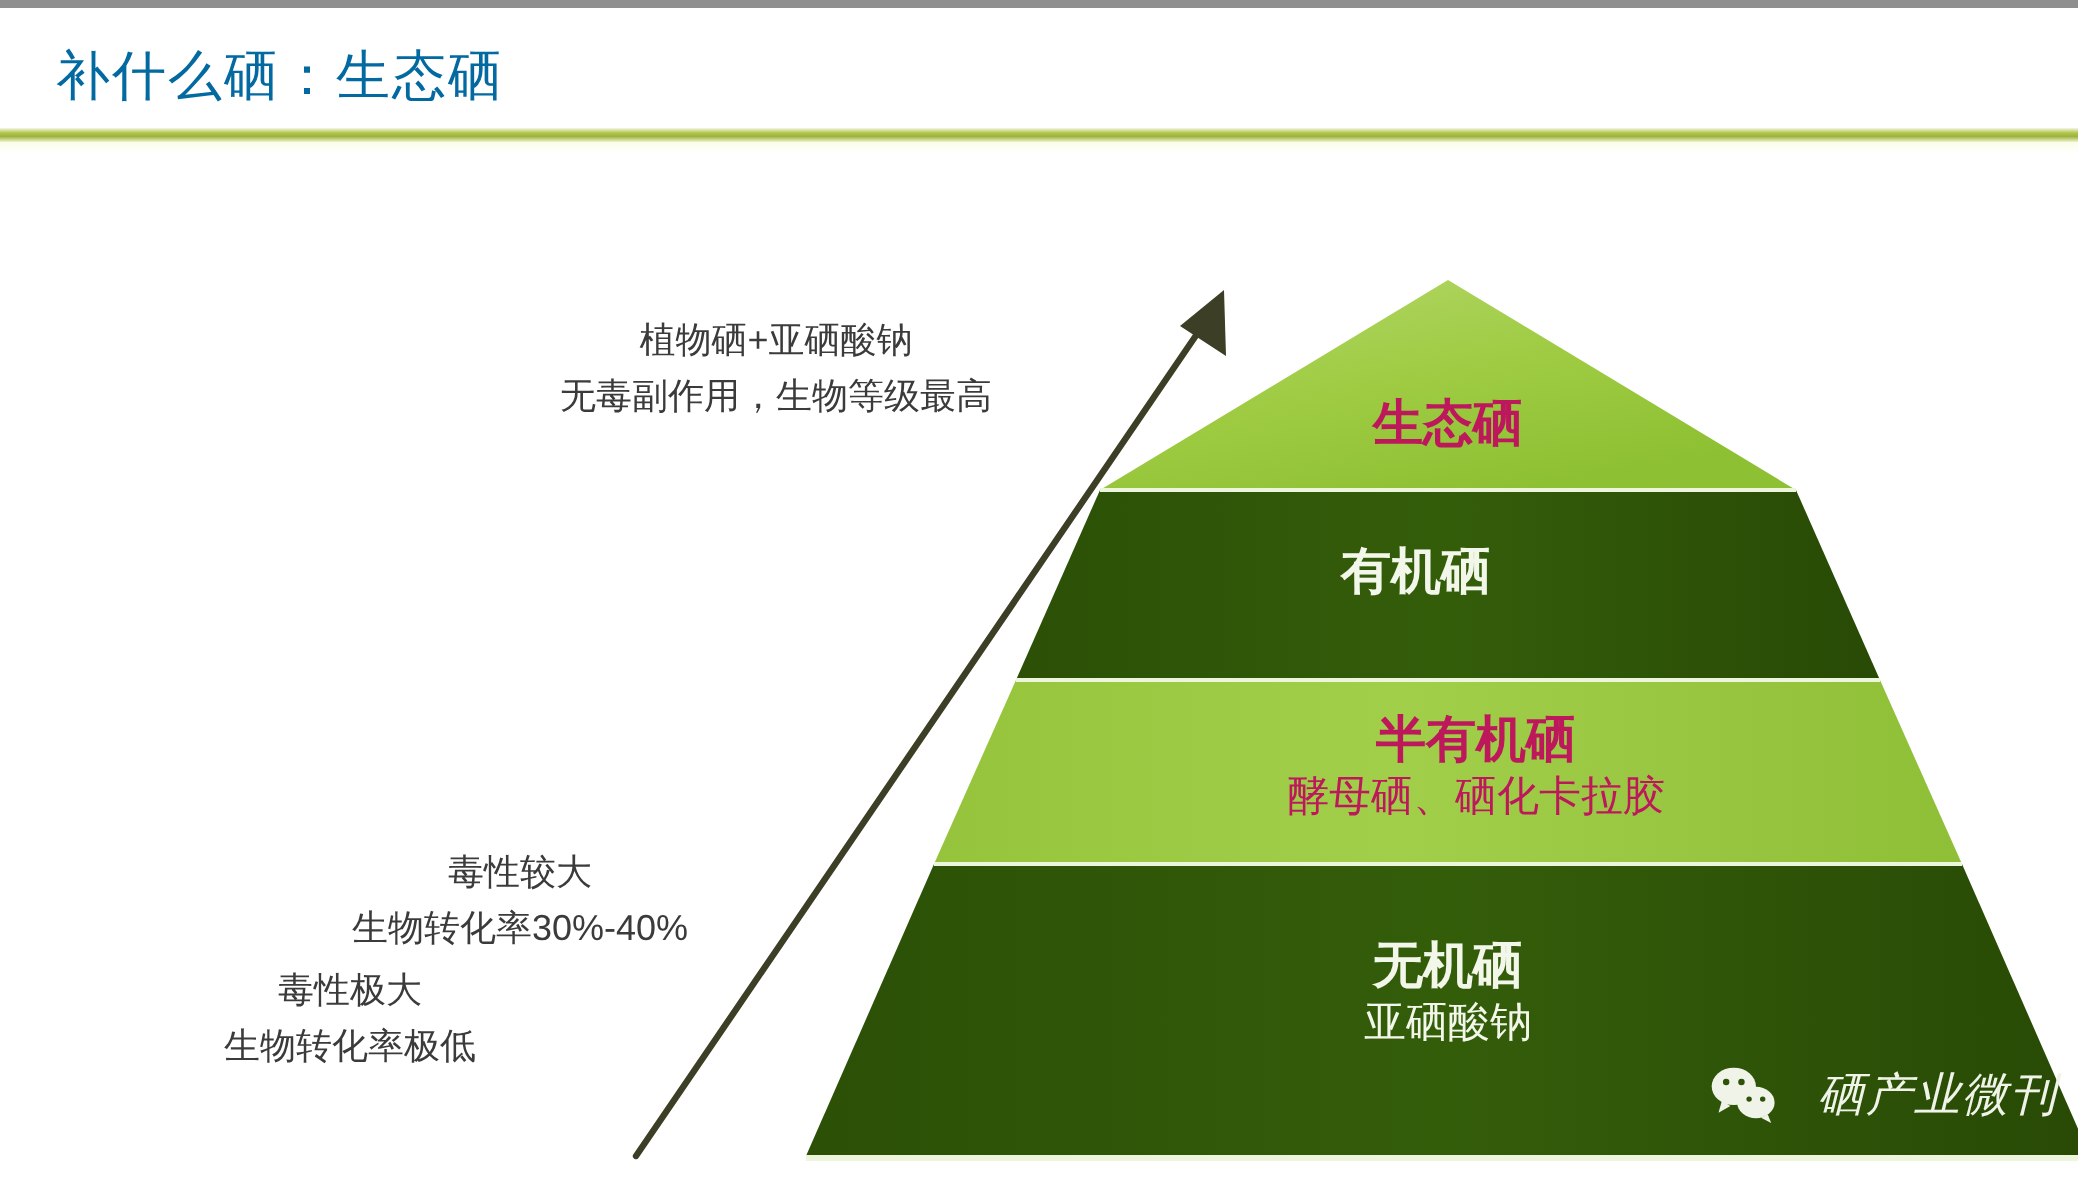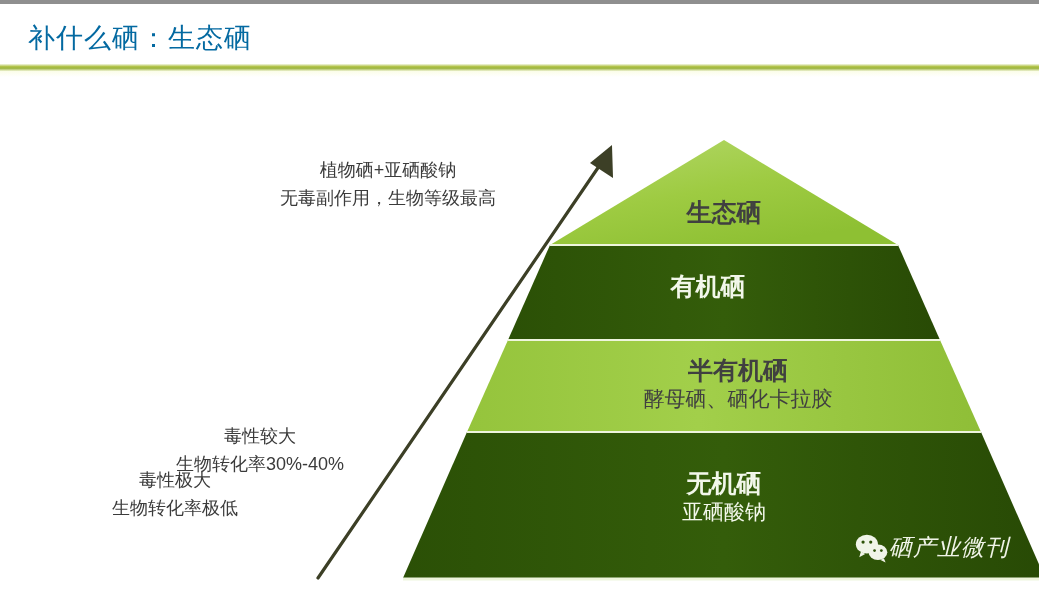--- a/index.html
+++ b/index.html
@@ -41,32 +41,32 @@
   #pyramid{
     position:absolute;left:0;top:0;width:1039px;height:602px;
   }
   #pyramid svg{display:block;}
   .tier-label{
     position:absolute;text-align:center;white-space:nowrap;
     pointer-events:none;
   }
   .tier-title{font-size:25px;font-weight:bold;line-height:1.18;}
   .tier-sub{font-size:21px;line-height:1.25;}
-  .dark-text{color:#404040;}
+  .dark-text{color:#be185d;}
   .light-text{color:#f2f7ea;}
   
   .desc{
     position:absolute;text-align:center;color:#3b3b3b;
     font-size:18px;line-height:1.55;white-space:nowrap;
   }
   .desc .line{display:block;}
   
   #watermark{
     position:absolute;left:855px;top:532px;
-    display:flex;align-items:flex-end;gap:0;
+    display:flex;align-items:flex-start;gap:20px;
   }
   #wm-text{
     font-size:23px;color:#f0f4e8;font-style:italic;white-space:nowrap;
     letter-spacing:1px;
   }
   #wechat-icon{width:34px;height:30px;display:block;}
 </style>
 </head>
 <body>
 
@@ -142,21 +142,21 @@
     <span class="line">植物硒+亚硒酸钠</span>
     <span class="line">无毒副作用，生物等级最高</span>
   </div>
 
 
   <div class="desc" style="left:115px;top:375px;width:290px;margin-top:48px;">
     <span class="line">毒性较大</span>
     <span class="line">生物转化率30%-40%</span>
   </div>
 
-  <div class="desc" style="left:35px;top:468px;width:280px;font-family:Liberation Mono, monospace;">
+  <div class="desc" style="left:35px;top:482px;width:280px;">
     <span class="line">毒性极大</span>
     <span class="line">生物转化率极低</span>
   </div>
 
   <div id="watermark">
     <svg id="wechat-icon" viewBox="0 0 40 34">
       <ellipse cx="14" cy="12.5" rx="13" ry="11" fill="#f0f4e8"></ellipse>
       <polygon points="7,21 5,28 12,24" fill="#f0f4e8"></polygon>
       <circle cx="9.5" cy="10" r="1.9" fill="#2d5208"></circle>
       <circle cx="18.5" cy="10" r="1.9" fill="#2d5208"></circle>

